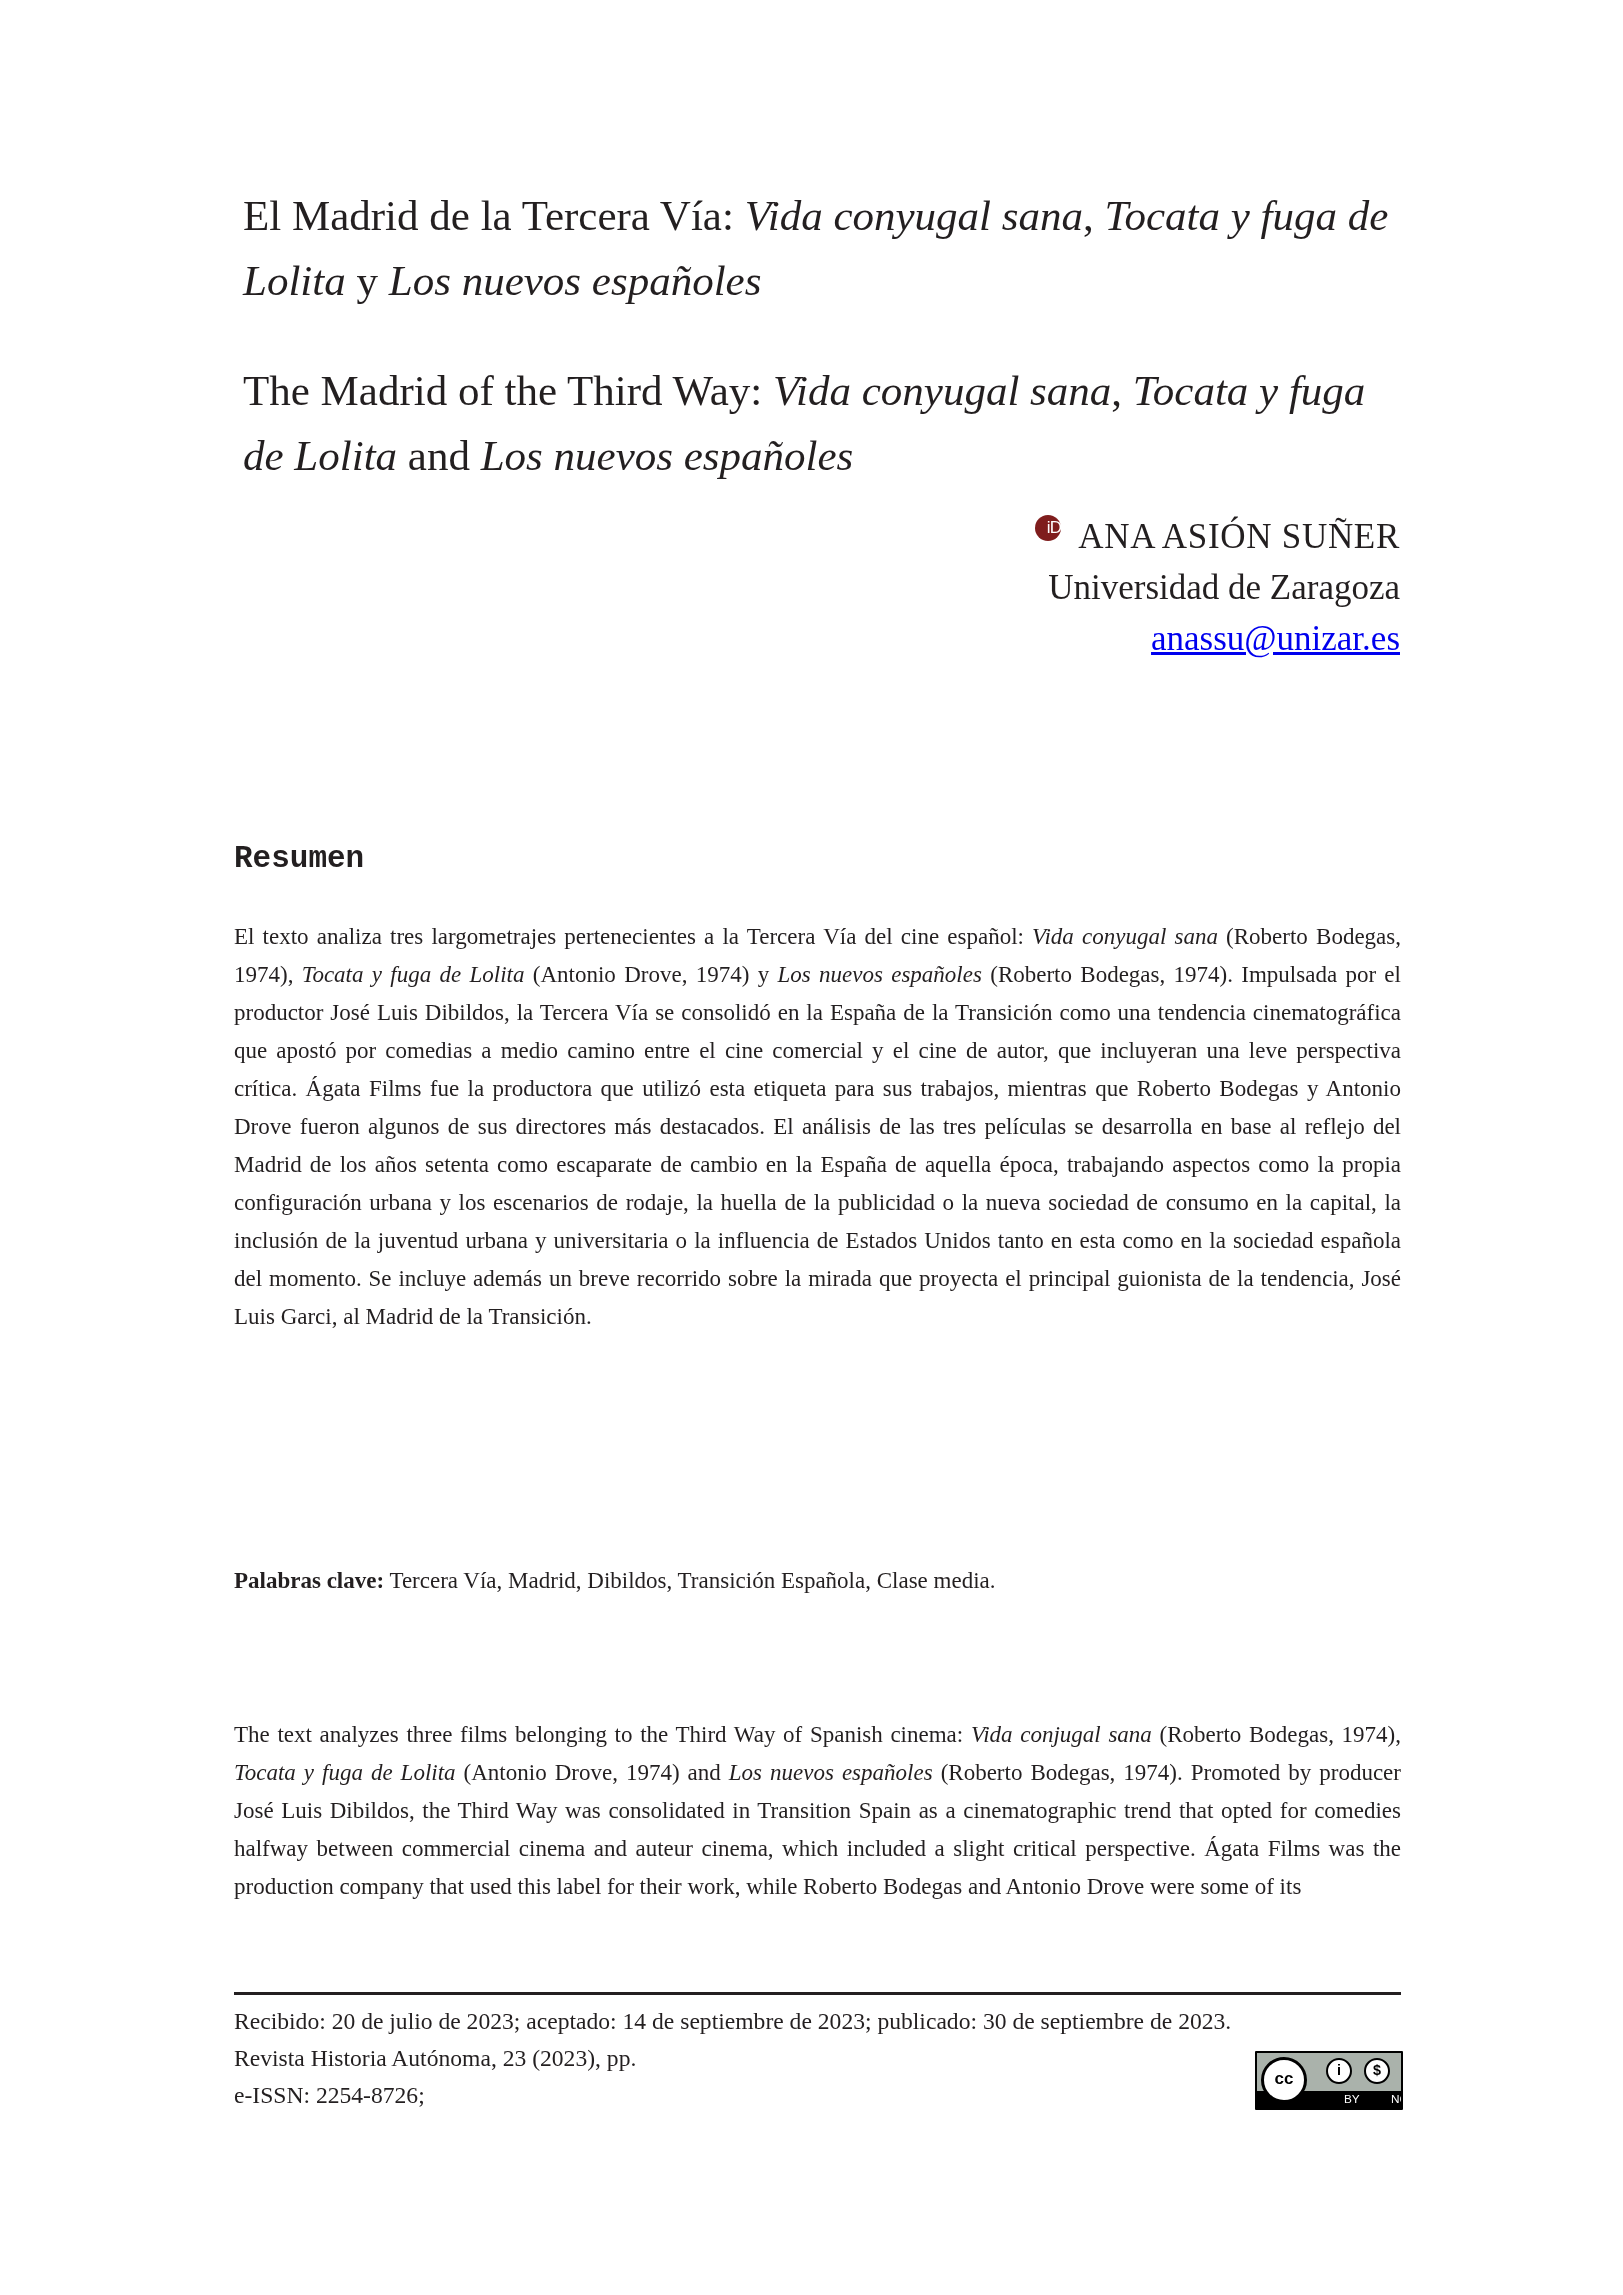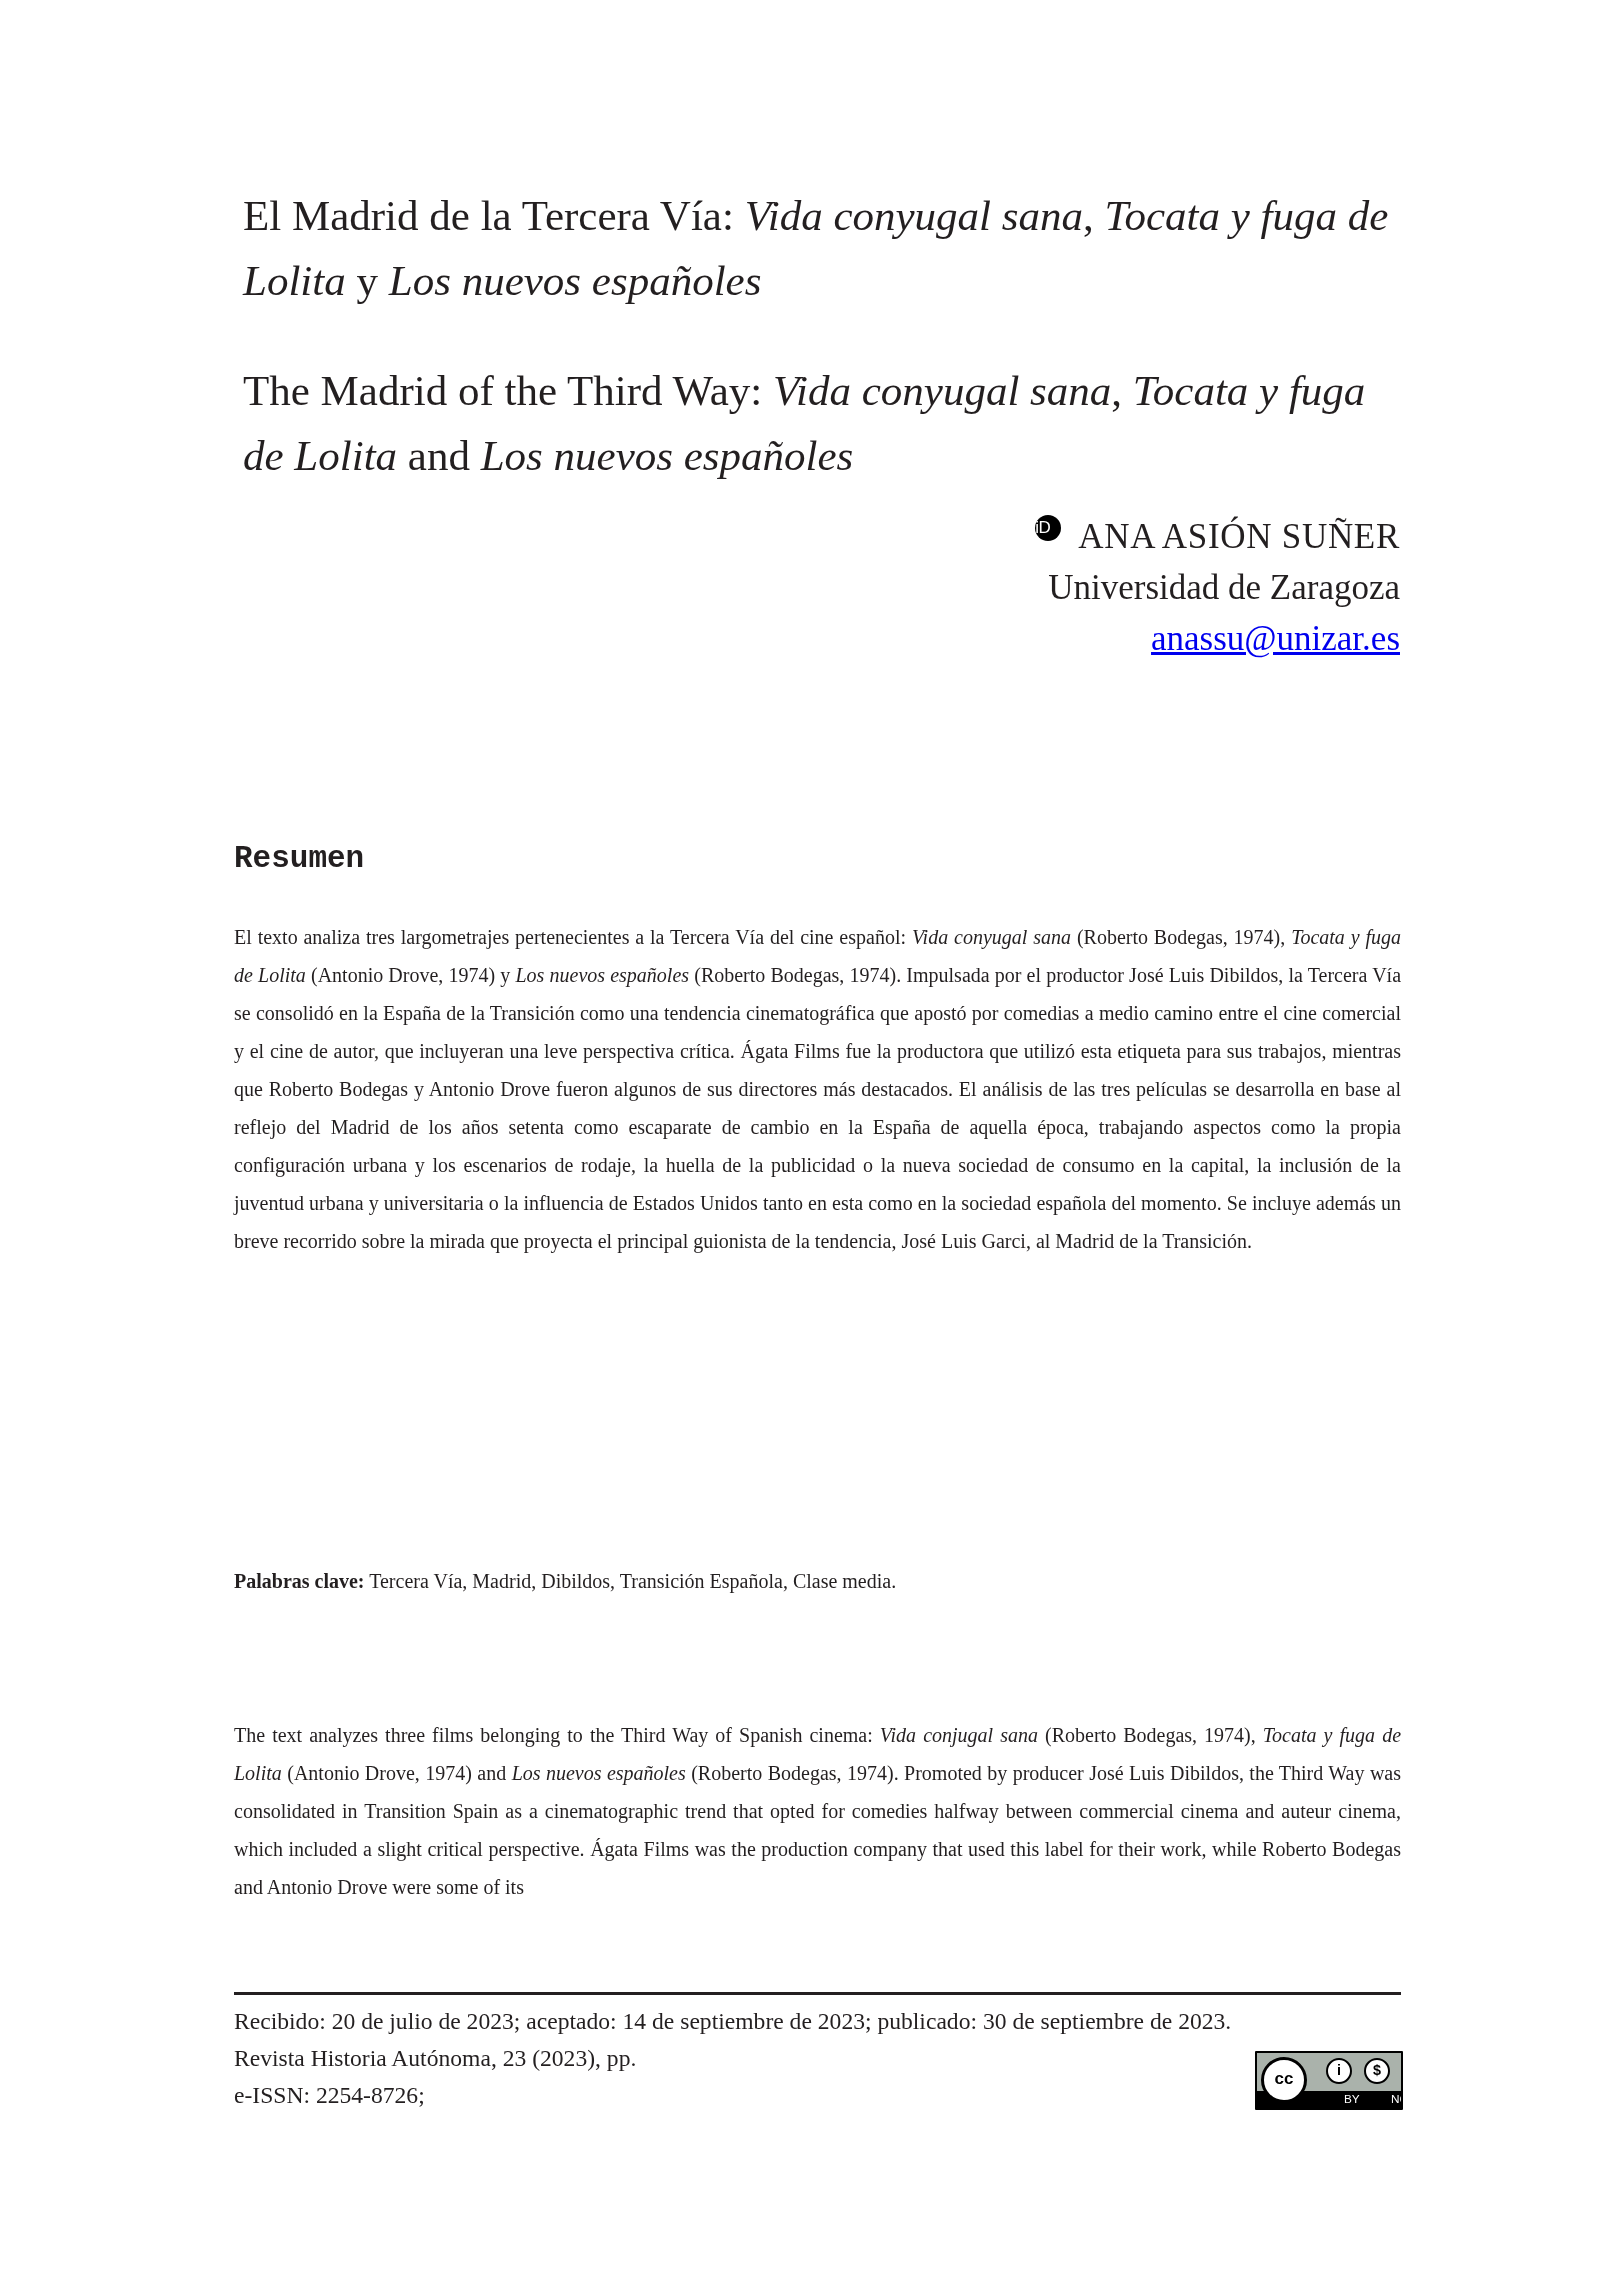--- a/index.html
+++ b/index.html
@@ -13,30 +13,30 @@
   .title-block { top: 174px; }
   .title {
     font-size: 43px; line-height: 65px; margin: 9px; font-weight: normal;
   }
   .title + .title { margin-top: 45px; }
   .title i { font-style: italic; }
 
   .author-block { position: absolute; top: 511px; right: 223px; text-align: right; }
   .author-line { display: flex; justify-content: flex-end; align-items: flex-start; font-size: 35px; line-height: 51px; }
   .orcid {
-    width: 26px; height: 26px; border-radius: 50%; background: #000000; color: #ffffff;
+    width: 26px; height: 26px; border-radius: 50%; background: #7f1d1d; color: #ffffff;
     font-family: "Liberation Sans", "DejaVu Sans", sans-serif; font-size: 17px; line-height: 26px;
-    text-align: left; margin-right: 17px; margin-top: 3.9px; letter-spacing: -0.7px;
+    text-align: right; margin-right: 17px; margin-top: 3.9px; letter-spacing: -0.7px;
   }
   .author-name { letter-spacing: 0.7px; }
   .affil { font-size: 35px; line-height: 51px; }
   .email { font-size: 35px; line-height: 51px; color: #0000ee; text-decoration: underline; }
 
   .section-head { font-weight: bold; font-size: 31px; line-height: 38px; margin: 0; font-family: Liberation Mono, monospace; }
-  .body-text { font-size: 20px; line-height: 38px; text-align: justify; margin: 0; }
+  .body-text { font-size: 23px; line-height: 38px; text-align: justify; margin: 0; }
   .body-text i { font-style: italic; }
 
   .resumen-head { top: 840px; }
   .resumen-body { top: 918px; }
   .keywords { top: 1562px; }
   .abstract-head { top: 1638px; }
   .abstract-body { top: 1716px; }
 
   .rule { position: absolute; left: 234px; width: 1167px; top: 1992px; height: 2.6px; background: #231f20; }
 

